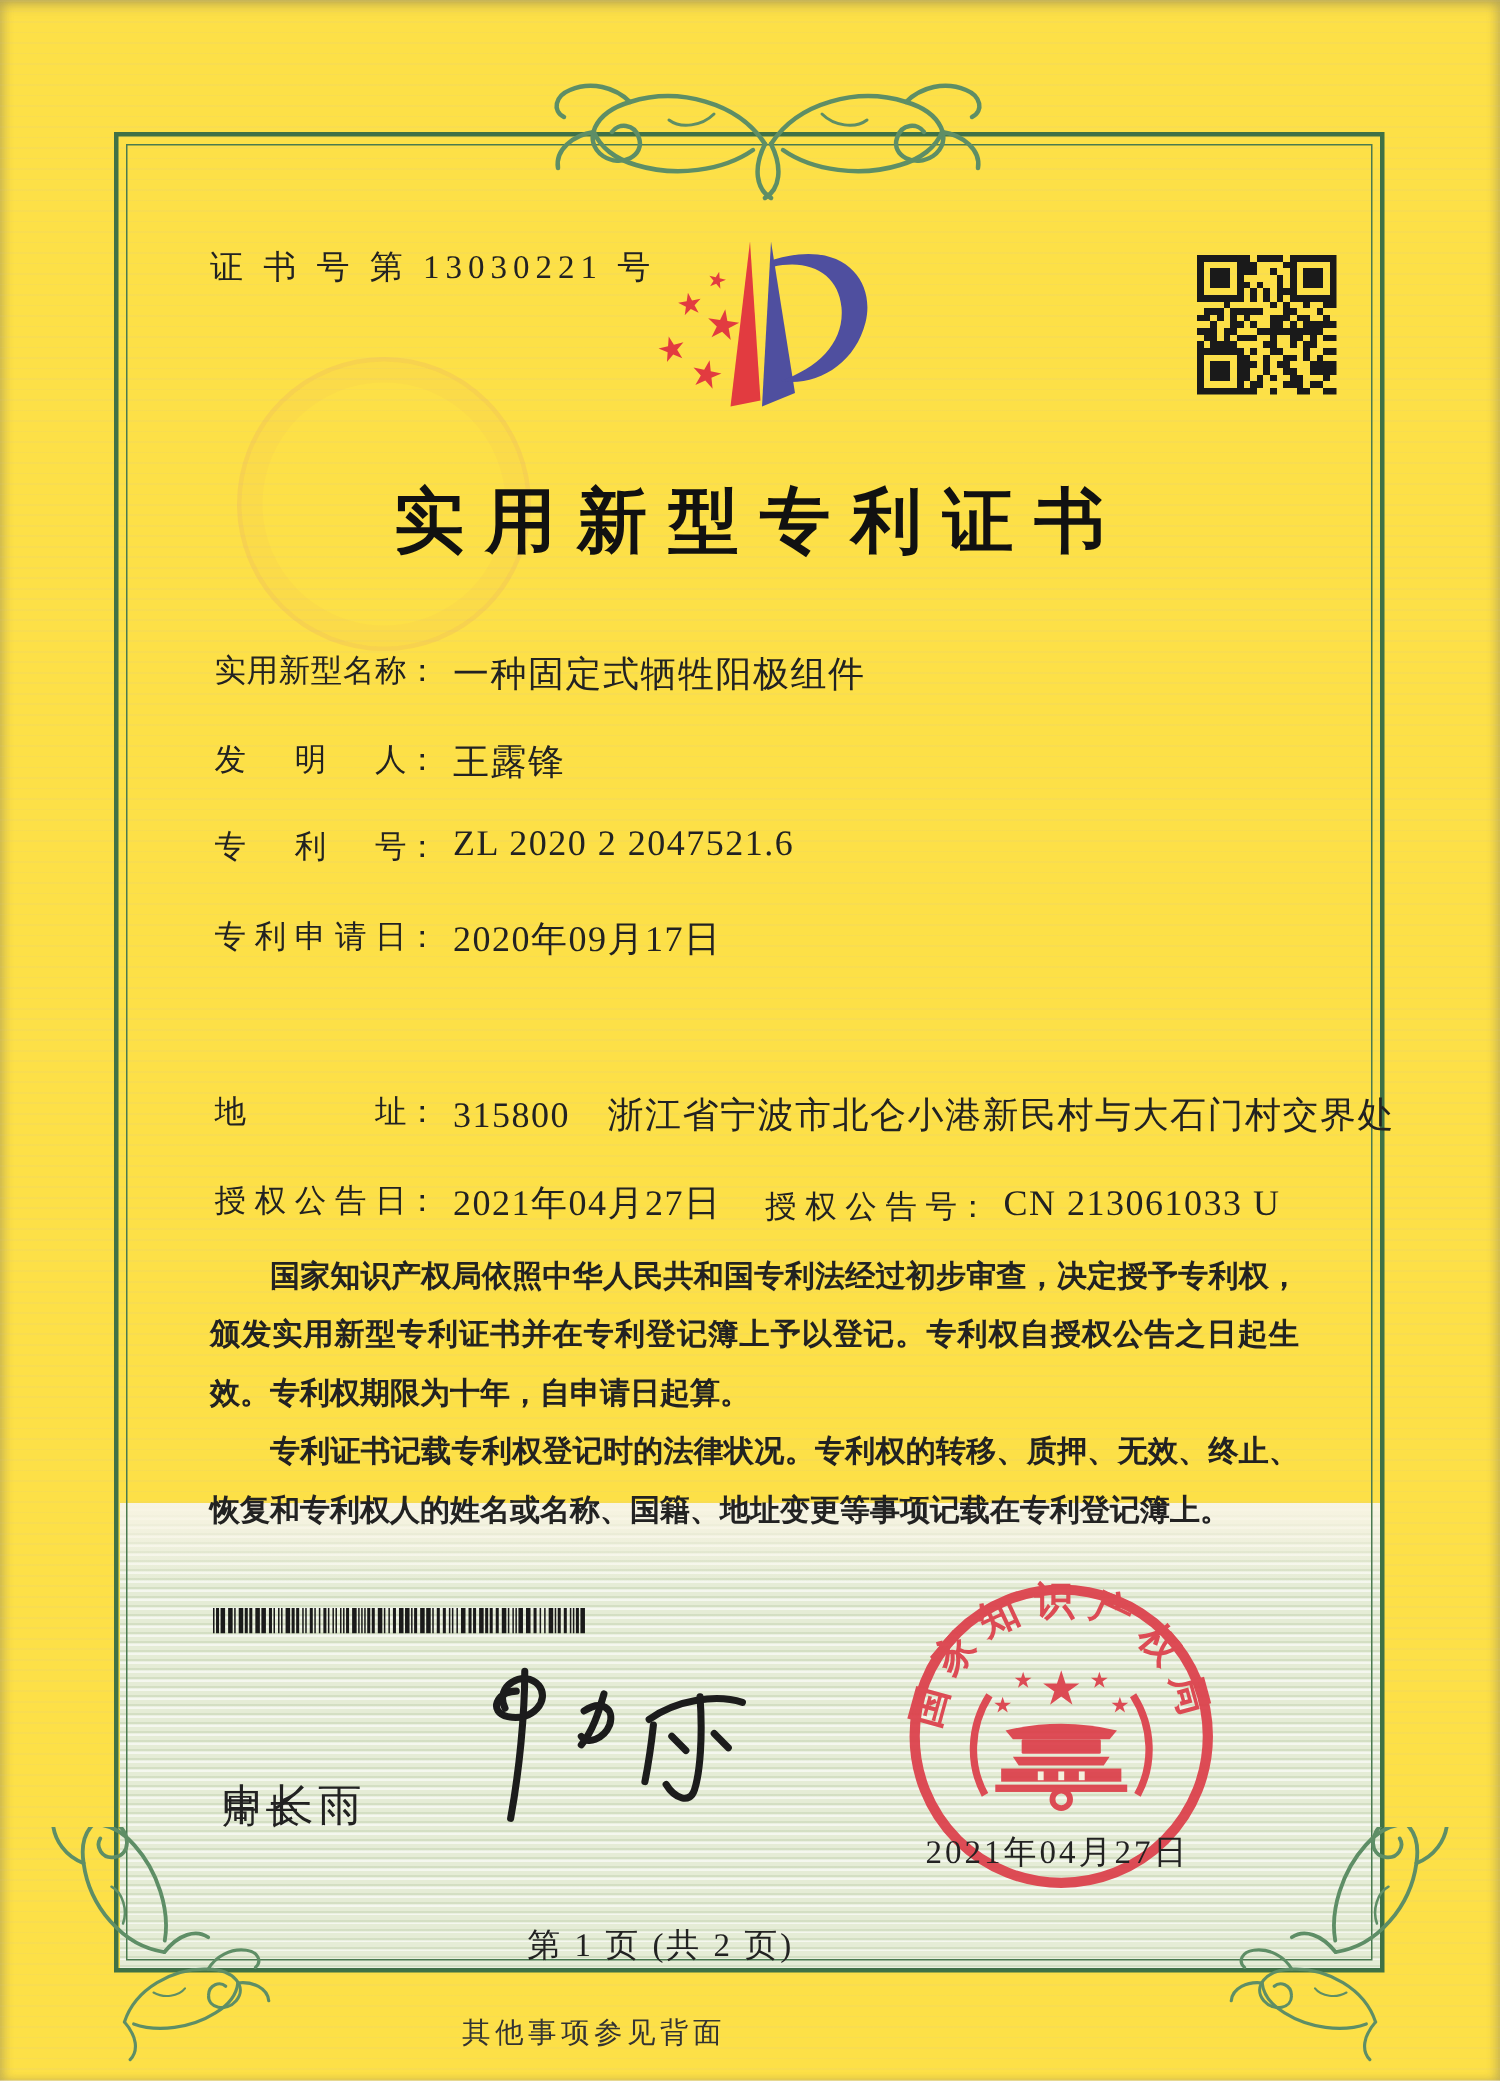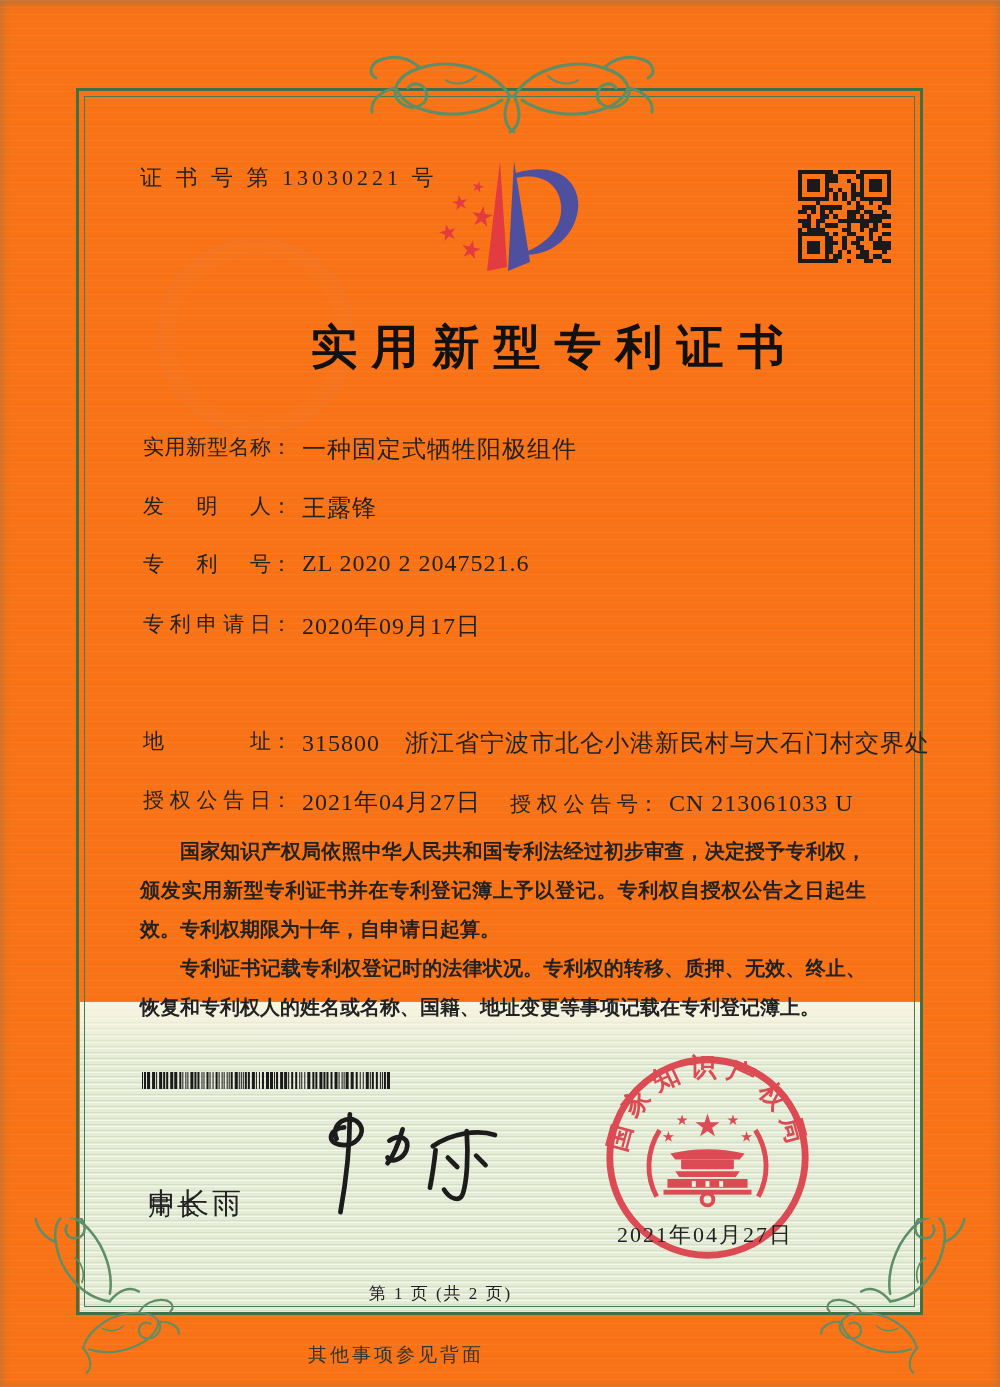--- a/index.html
+++ b/index.html
@@ -1,18 +1,18 @@
 <!DOCTYPE html>
 <html><head>
 <meta charset="utf-8">
 <style>
   html,body{margin:0;padding:0;background:#efeada;}
   .page{
     position:relative;width:1000px;height:1387px;margin:0 auto;
-    background:#f97316;
+    background:#fde047;
     box-shadow:inset 0 4px 8px rgba(120,115,95,.35), inset 4px 0 6px rgba(120,115,95,.18), inset -4px 0 6px rgba(120,115,95,.18);
     font-family:"Liberation Serif","DejaVu Serif",serif;
     color:#222;overflow:hidden;
   }
   
   .page::before{
     content:"";position:absolute;inset:0;
     background:repeating-linear-gradient(0deg, rgba(205,190,165,.10) 0 1px, transparent 1px 7px);
     pointer-events:none;
   }
@@ -35,37 +35,37 @@
   }
   .watermark-circle{
     position:absolute;left:158px;top:238px;width:190px;height:190px;border-radius:50%;
     border:3px solid rgba(216,130,125,.14);
     box-shadow:inset 0 0 0 14px rgba(216,130,125,.05);
   }
   .abs{position:absolute;}
   .cert-no{left:140px;top:163px;font-size:22px;letter-spacing:4px;}
   .title{
     left:76px;top:316px;width:847px;text-align:center;
-    font-size:47px;font-weight:bold;letter-spacing:14px;text-indent:14px;color:#111;padding-left:48px;
+    font-size:47px;font-weight:bold;letter-spacing:14px;text-indent:14px;color:#111;
   }
   .field-row{left:143px;height:30px;font-size:21px;white-space:nowrap;}
   .f-label{display:inline-block;width:128px;text-align:justify;text-align-last:justify;vertical-align:top;}
   .f-colon{display:inline-block;vertical-align:top;}
   .f-value{display:inline-block;margin-left:10px;font-size:24px;letter-spacing:1px;vertical-align:top;}
   .field-pair2{position:absolute;left:367px;top:4px;}
   .paragraphs{left:140px;top:832px;width:726px;font-size:20px;line-height:39px;text-align:justify;}
   .paragraphs p{margin:0;text-indent:2em;font-weight:bold;}
   .barcode{left:142px;top:1072px;width:252px;height:17px;}
   .barcode svg{width:100%;height:100%;}
   .officer-title{left:148px;top:1192px;font-size:23px;letter-spacing:6px;}
   .officer-name{left:148px;top:1184px;font-size:29px;letter-spacing:3px;}
   .signature{left:282px;top:1098px;width:245px;height:138px;}
   .seal{left:600px;top:1050px;width:215px;height:215px;}
   .seal-date{left:600px;top:1220px;width:210px;text-align:center;font-size:22px;letter-spacing:2px;}
-  .page-note{left:76px;top:1282px;width:729px;text-align:center;font-size:17px;letter-spacing:2px;}
+  .page-note{left:76px;top:1282px;width:729px;text-align:center;font-size:22px;letter-spacing:2px;}
   .back-note{left:0;top:1342px;width:792px;text-align:center;font-size:19px;letter-spacing:3px;color:#333;}
   .qr{left:798px;top:170px;width:93px;height:93px;}
   .qr svg{width:100%;height:100%;}
   .logo{left:430px;top:153px;width:160px;height:138px;}
   .ornament{pointer-events:none;}
 </style>
 </head>
 <body>
 
 <div class="page">

